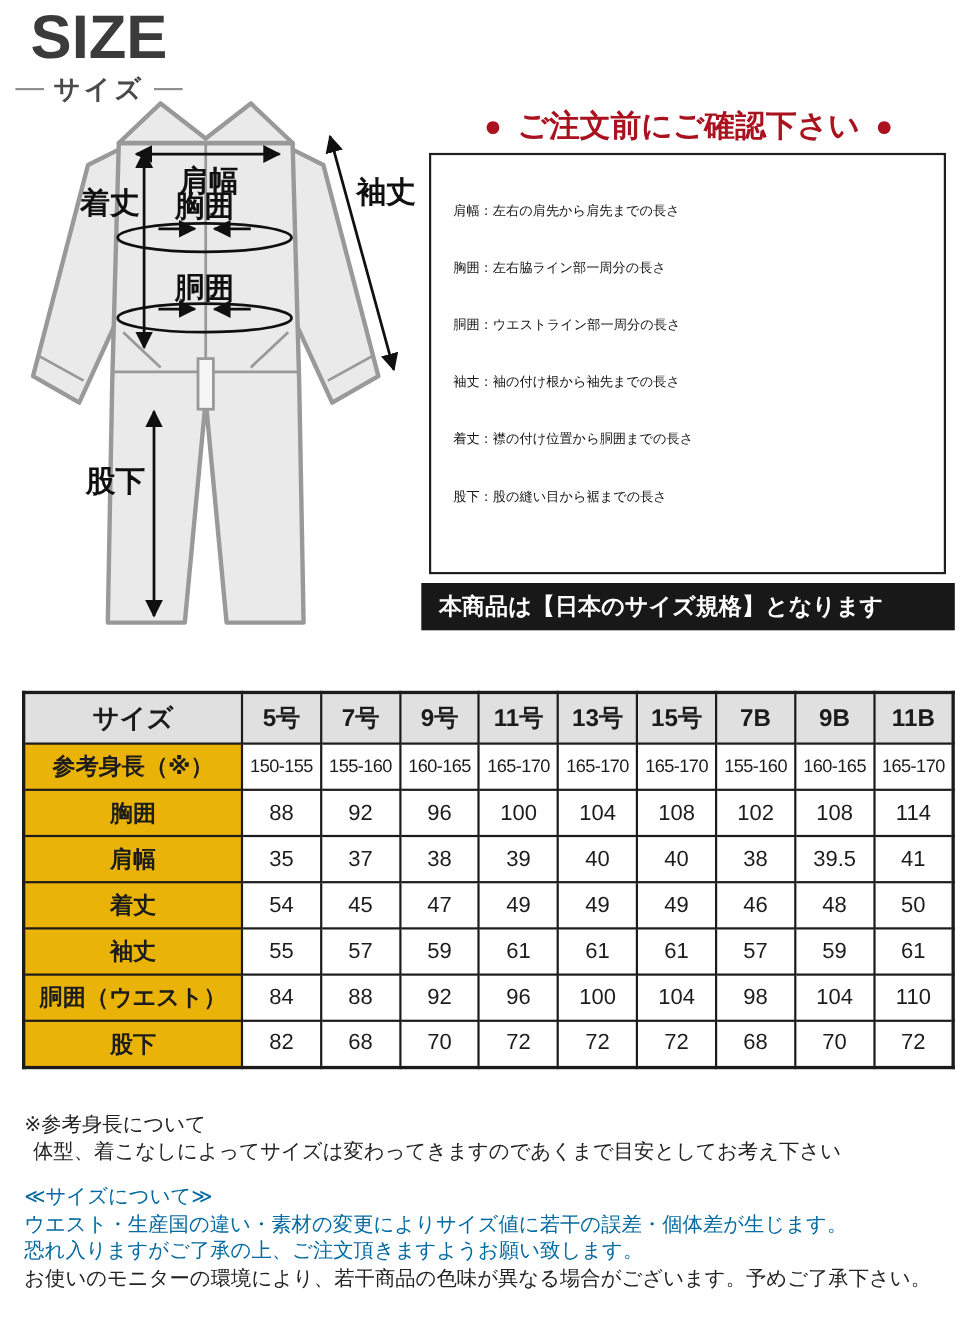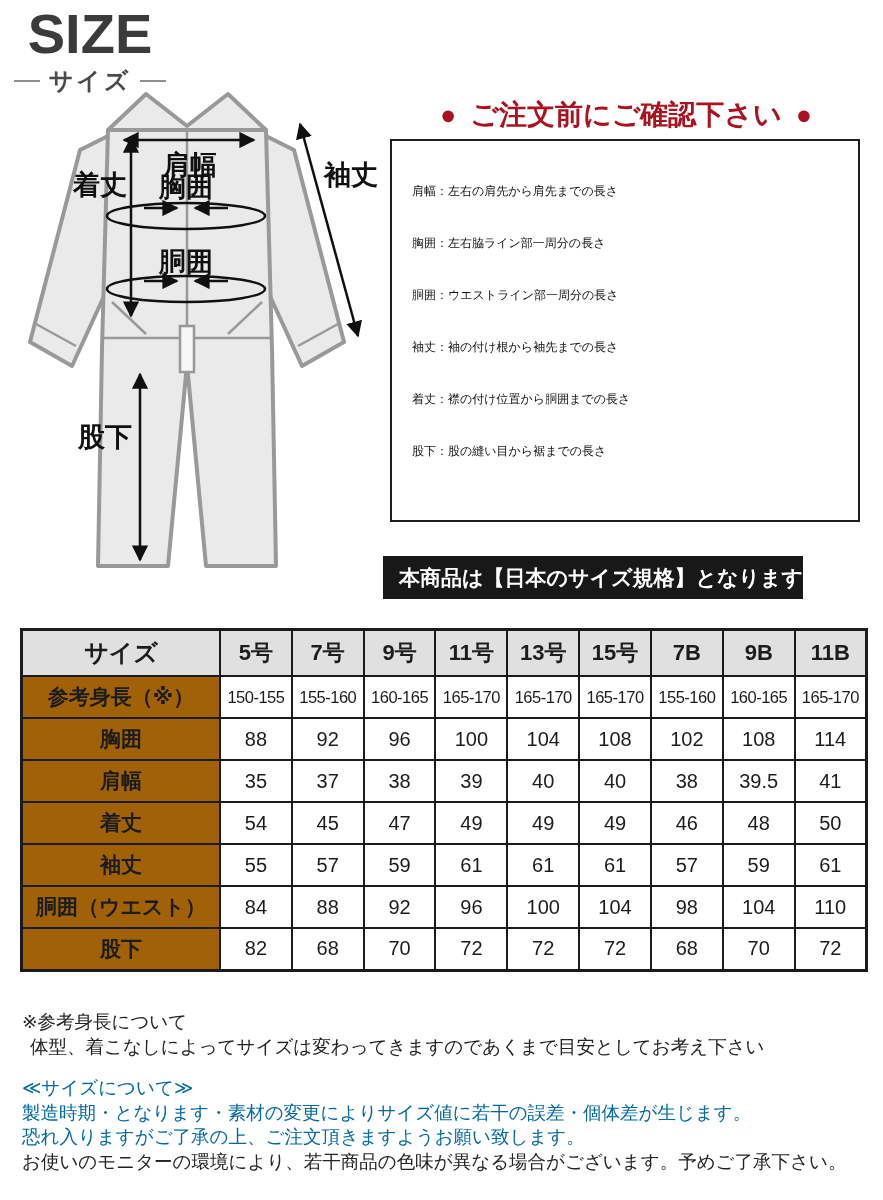--- a/index.html
+++ b/index.html
@@ -21,35 +21,35 @@
     display:flex;align-items:center;justify-content:center;gap:14px;
     font-size:28px;font-weight:bold;color:#a9121e;white-space:nowrap;
   }
   .bullet{font-size:27px;line-height:1;}
   .confirm-box{
     position:absolute;left:390px;top:139px;width:470px;height:383px;
     border:2px solid #1f1f1f;box-sizing:border-box;padding:42px 0 0 20px;
   }
   .def-item{font-size:12px;color:#141414;height:52px;white-space:nowrap;}
   .banner{
-    position:absolute;left:383px;top:556px;width:420px;height:43px;box-sizing:border-box;
+    position:absolute;left:383px;top:530px;width:485px;height:43px;box-sizing:border-box;
     background:#181818;color:#ffffff;font-weight:bold;font-size:21px;line-height:43px;
     padding-left:16px;white-space:nowrap;
   }
   
   .size-table{
     position:absolute;left:20px;top:628px;width:848px;
     border-collapse:collapse;table-layout:fixed;text-align:center;
     border:3px solid #1b1b1b;
   }
   .size-table th,.size-table td{border:2px solid #1b1b1b;vertical-align:middle;padding:0;}
   .size-table thead th{background:#e0e0e0;height:44px;font-size:22px;font-weight:bold;}
   .size-table thead th.corner{width:196px;font-size:24px;}
   .size-table tbody tr{height:42px;}
-  .size-table tbody th{background:#a16207;font-weight:bold;font-size:21px;}
+  .size-table tbody th{background:#eab308;font-weight:bold;font-size:21px;}
   .size-table tbody td{background:#ffffff;font-size:20px;font-weight:normal;}
   .size-table tbody tr.row-small td{font-size:16.5px;letter-spacing:-0.5px;}
   
   .notes{position:absolute;left:22px;top:1010px;width:848px;font-size:18.5px;line-height:24.5px;color:#232323;}
   .notes p{margin:0;white-space:nowrap;}
   .notes .indent{padding-left:8px;}
   .notes .gap{margin-top:17px;}
   .notes .red{color:#0369a1;}
 </style>
 </head>
@@ -228,18 +228,18 @@
           <td>70</td>
           <td>72</td>
         </tr>
       </tbody>
   </table>
 
   <div class="notes">
     <p class="note">※参考身長について</p>
     <p class="note indent">体型、着こなしによってサイズは変わってきますのであくまで目安としてお考え下さい</p>
     <p class="note red gap">≪サイズについて≫</p>
-    <p class="note red">製造時期・となります・素材の変更によりサイズ値に若干の誤差・個体差が生じます。</p>
+    <p class="note red">ウエスト・生産国の違い・素材の変更によりサイズ値に若干の誤差・個体差が生じます。</p>
     <p class="note red">恐れ入りますがご了承の上、ご注文頂きますようお願い致します。</p>
     <p class="note">お使いのモニターの環境により、若干商品の色味が異なる場合がございます。予めご了承下さい。</p>
   </div>
 
 </div>
 
 </body></html>

